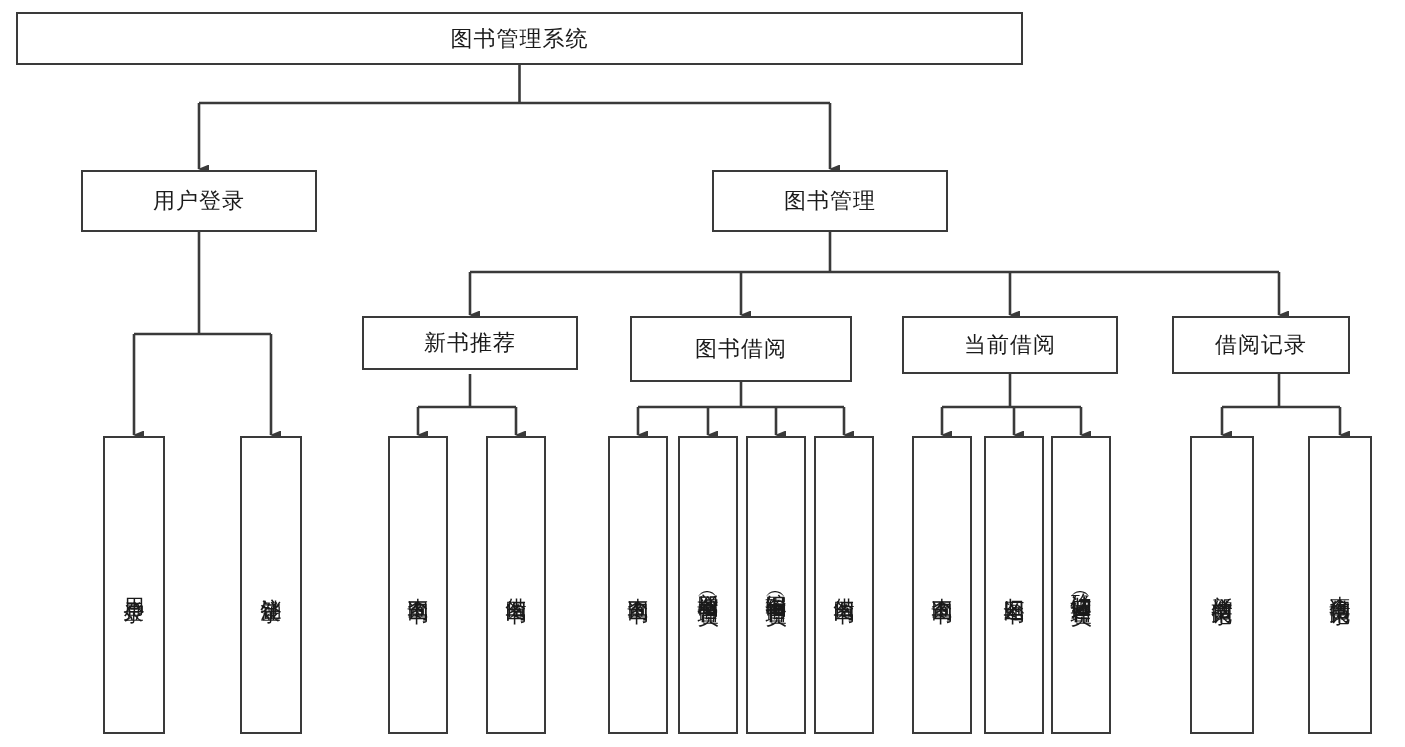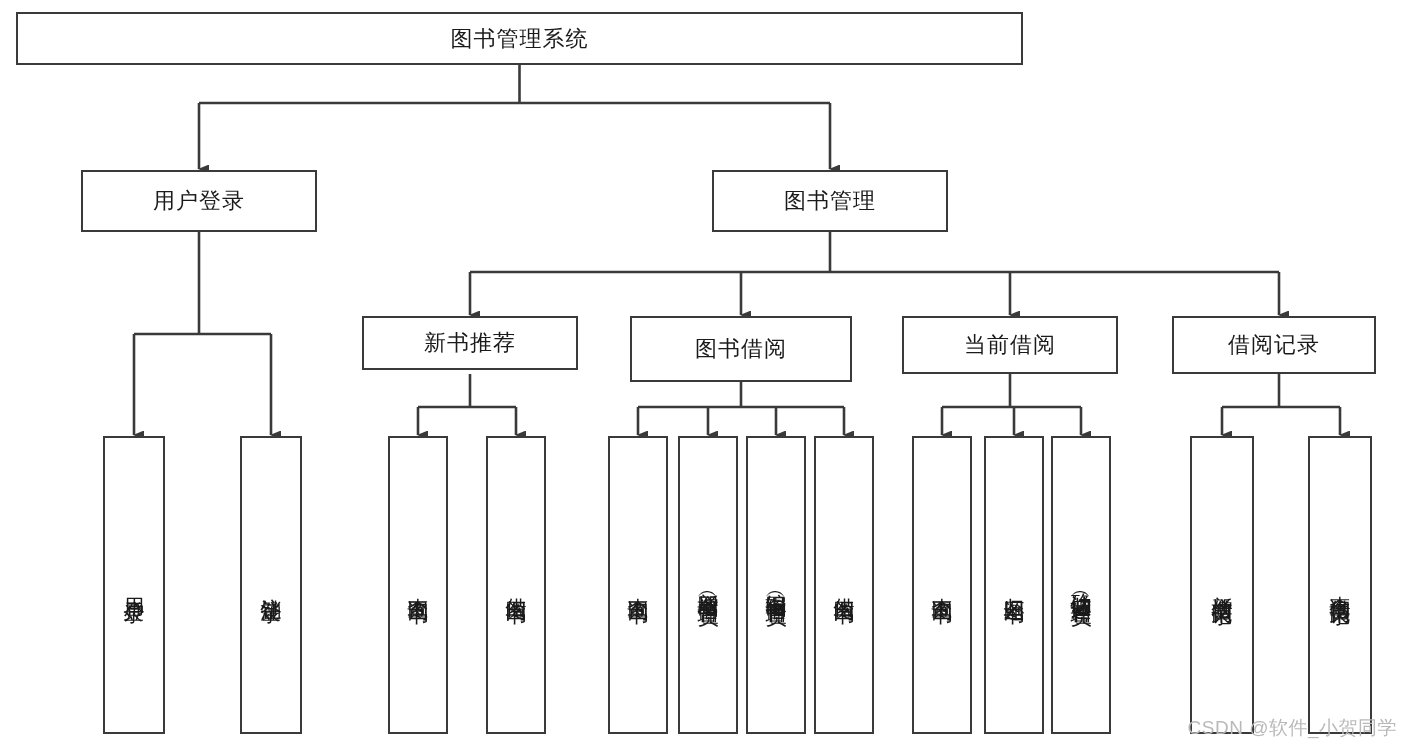--- a/index.html
+++ b/index.html
@@ -123,21 +123,21 @@
       </div>
       <div class="node horiz" style="left: 362px; top: 316px; width: 216px; height: 54px;">
         <span class="htext">新书推荐</span>
       </div>
       <div class="node horiz" style="left: 630px; top: 316px; width: 222px; height: 66px;">
         <span class="htext">图书借阅</span>
       </div>
       <div class="node horiz" style="left: 902px; top: 316px; width: 216px; height: 58px;">
         <span class="htext">当前借阅</span>
       </div>
-      <div class="node horiz" style="left: 1172px; top: 316px; width: 204px; height: 58px;">
+      <div class="node horiz" style="left: 1172px; top: 316px; width: 178px; height: 58px;">
         <span class="htext">借阅记录</span>
       </div>
       <div class="node vert" style="left: 103px; top: 436px; width: 62px; height: 298px;">
         <span class="vtext">用户登录</span>
       </div>
       <div class="node vert" style="left: 240px; top: 436px; width: 62px; height: 298px;">
         <span class="vtext">注销登录</span>
       </div>
       <div class="node vert" style="left: 388px; top: 436px; width: 60px; height: 298px;">
         <span class="vtext">查询图书</span>
@@ -167,14 +167,13 @@
         <span class="vtext">确认归还（管理员）</span>
       </div>
       <div class="node vert" style="left: 1190px; top: 436px; width: 64px; height: 298px;">
         <span class="vtext">新增借阅记录</span>
       </div>
       <div class="node vert" style="left: 1308px; top: 436px; width: 64px; height: 298px;">
         <span class="vtext">查询借阅记录</span>
       </div>
     </div>
 
-  <div id="watermark">CSDN @软件_小贺同学</div>
 </div>
 
 </body></html>

